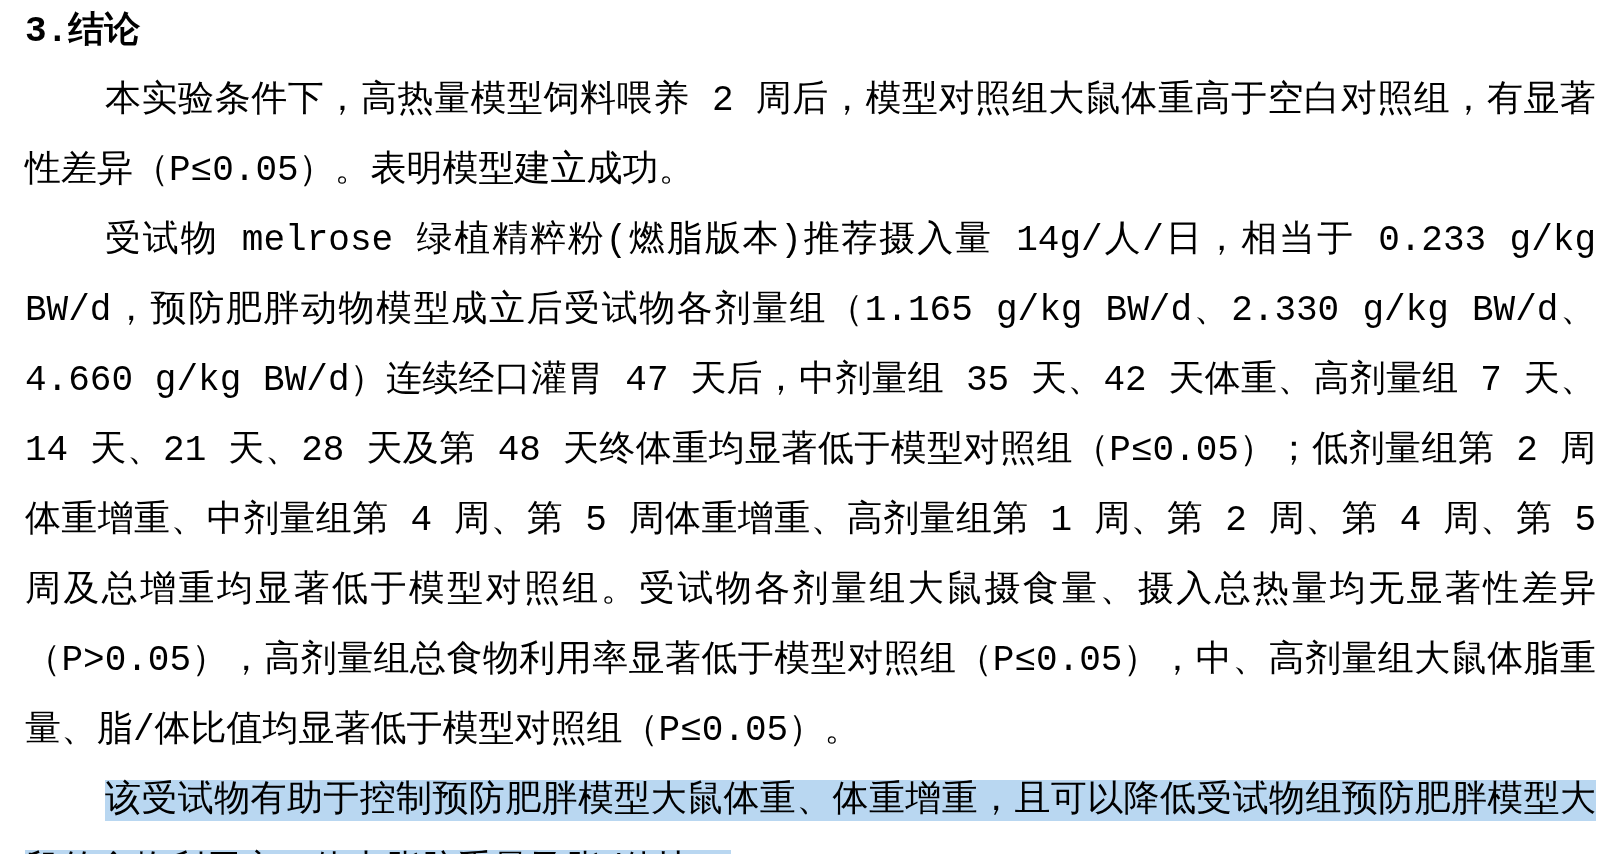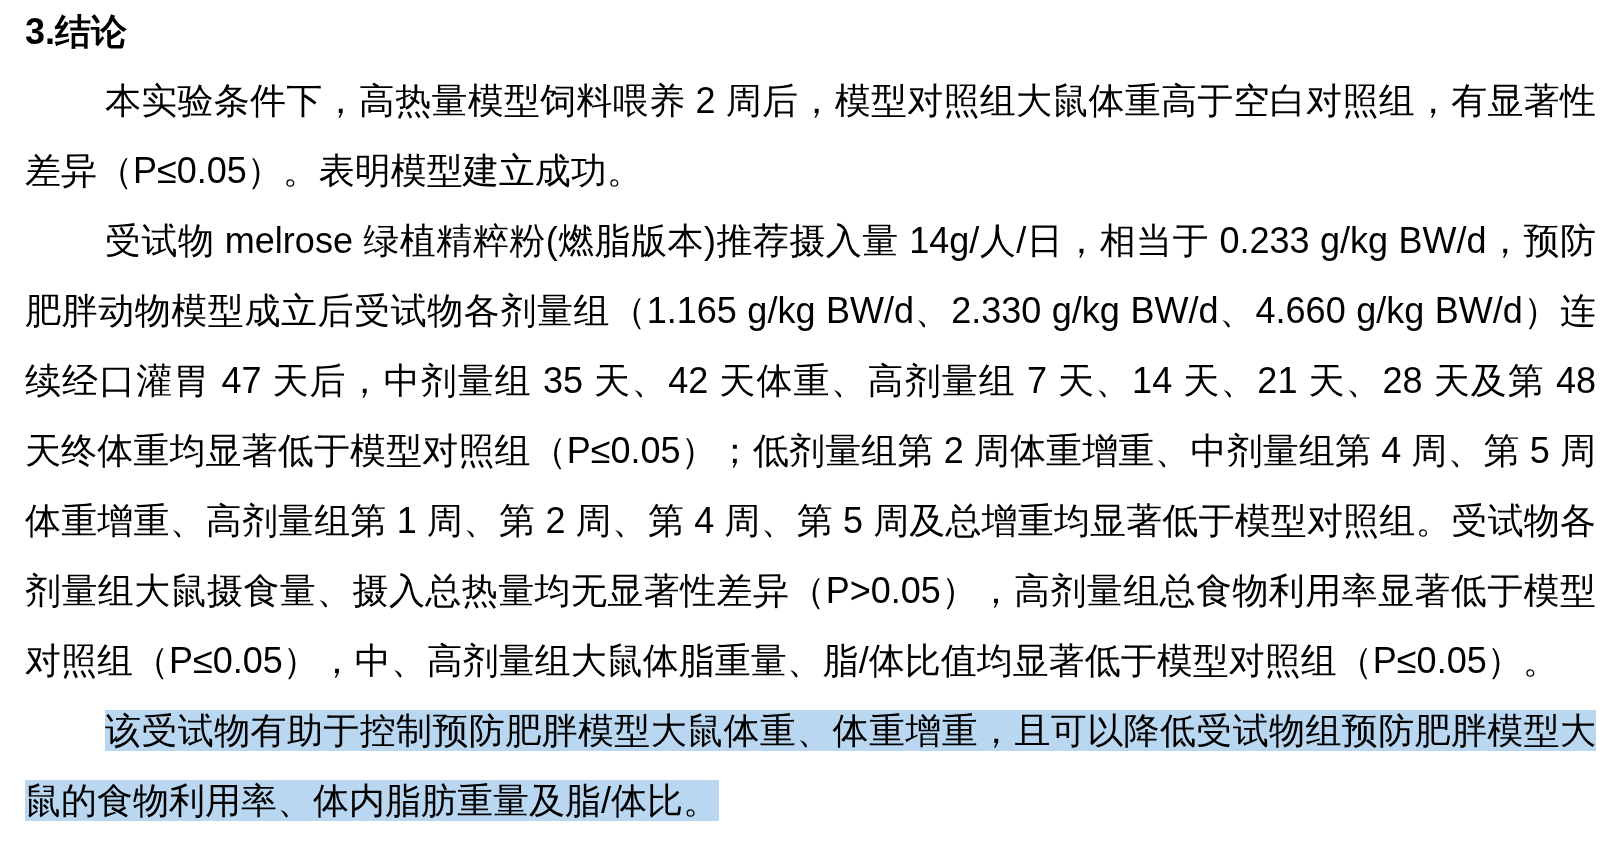--- a/index.html
+++ b/index.html
@@ -8,21 +8,21 @@
     width: 1624px;
     height: 854px;
     background: #ffffff;
     overflow: hidden;
   }
   .page {
     box-sizing: border-box;
     width: 1624px;
     height: 854px;
     padding: 6px 28px 12px 25px;
-    font-family: Liberation Sans, sans-serif;
+    font-family: Liberation Mono, monospace;
     color: #000000;
   }
   .doc-heading {
     font-size: 36px;
     font-weight: bold;
     line-height: 52px;
     margin: 0 0 8px 0;
     color: #000000;
   }
   .para {

